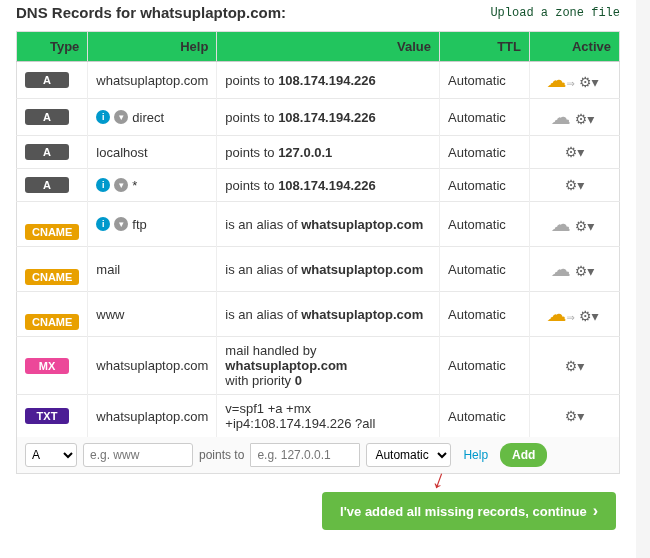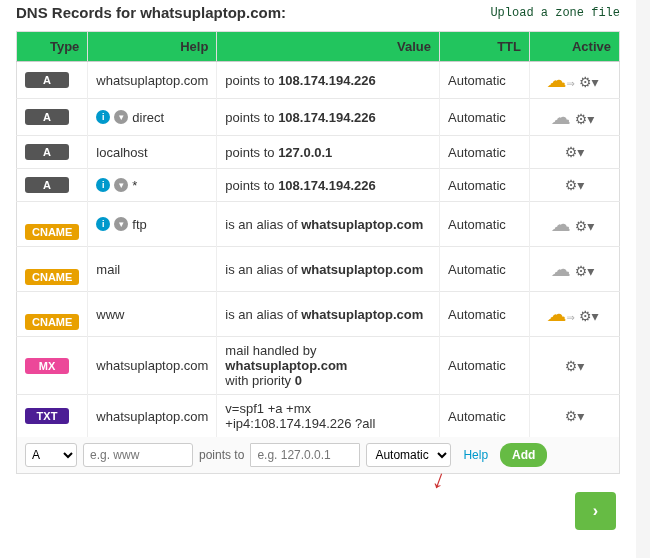--- a/index.html
+++ b/index.html
@@ -365,17 +365,18 @@
           </div>
         </td>
       </tr>
     </tfoot>
   </table>
 
   <div class="bottom-area">
     <div style="position:relative; display:inline-block;">
       <div style="position:absolute; right:170px; top:-28px; color:#cc3333; font-size:26px; transform:rotate(20deg); font-weight:bold;">↓</div>
       <button class="continue-btn">
+        <span>I've added all missing records, continue</span>
         <span class="continue-arrow">›</span>
       </button>
     </div>
   </div>
 </div>
 
 </body></html>

